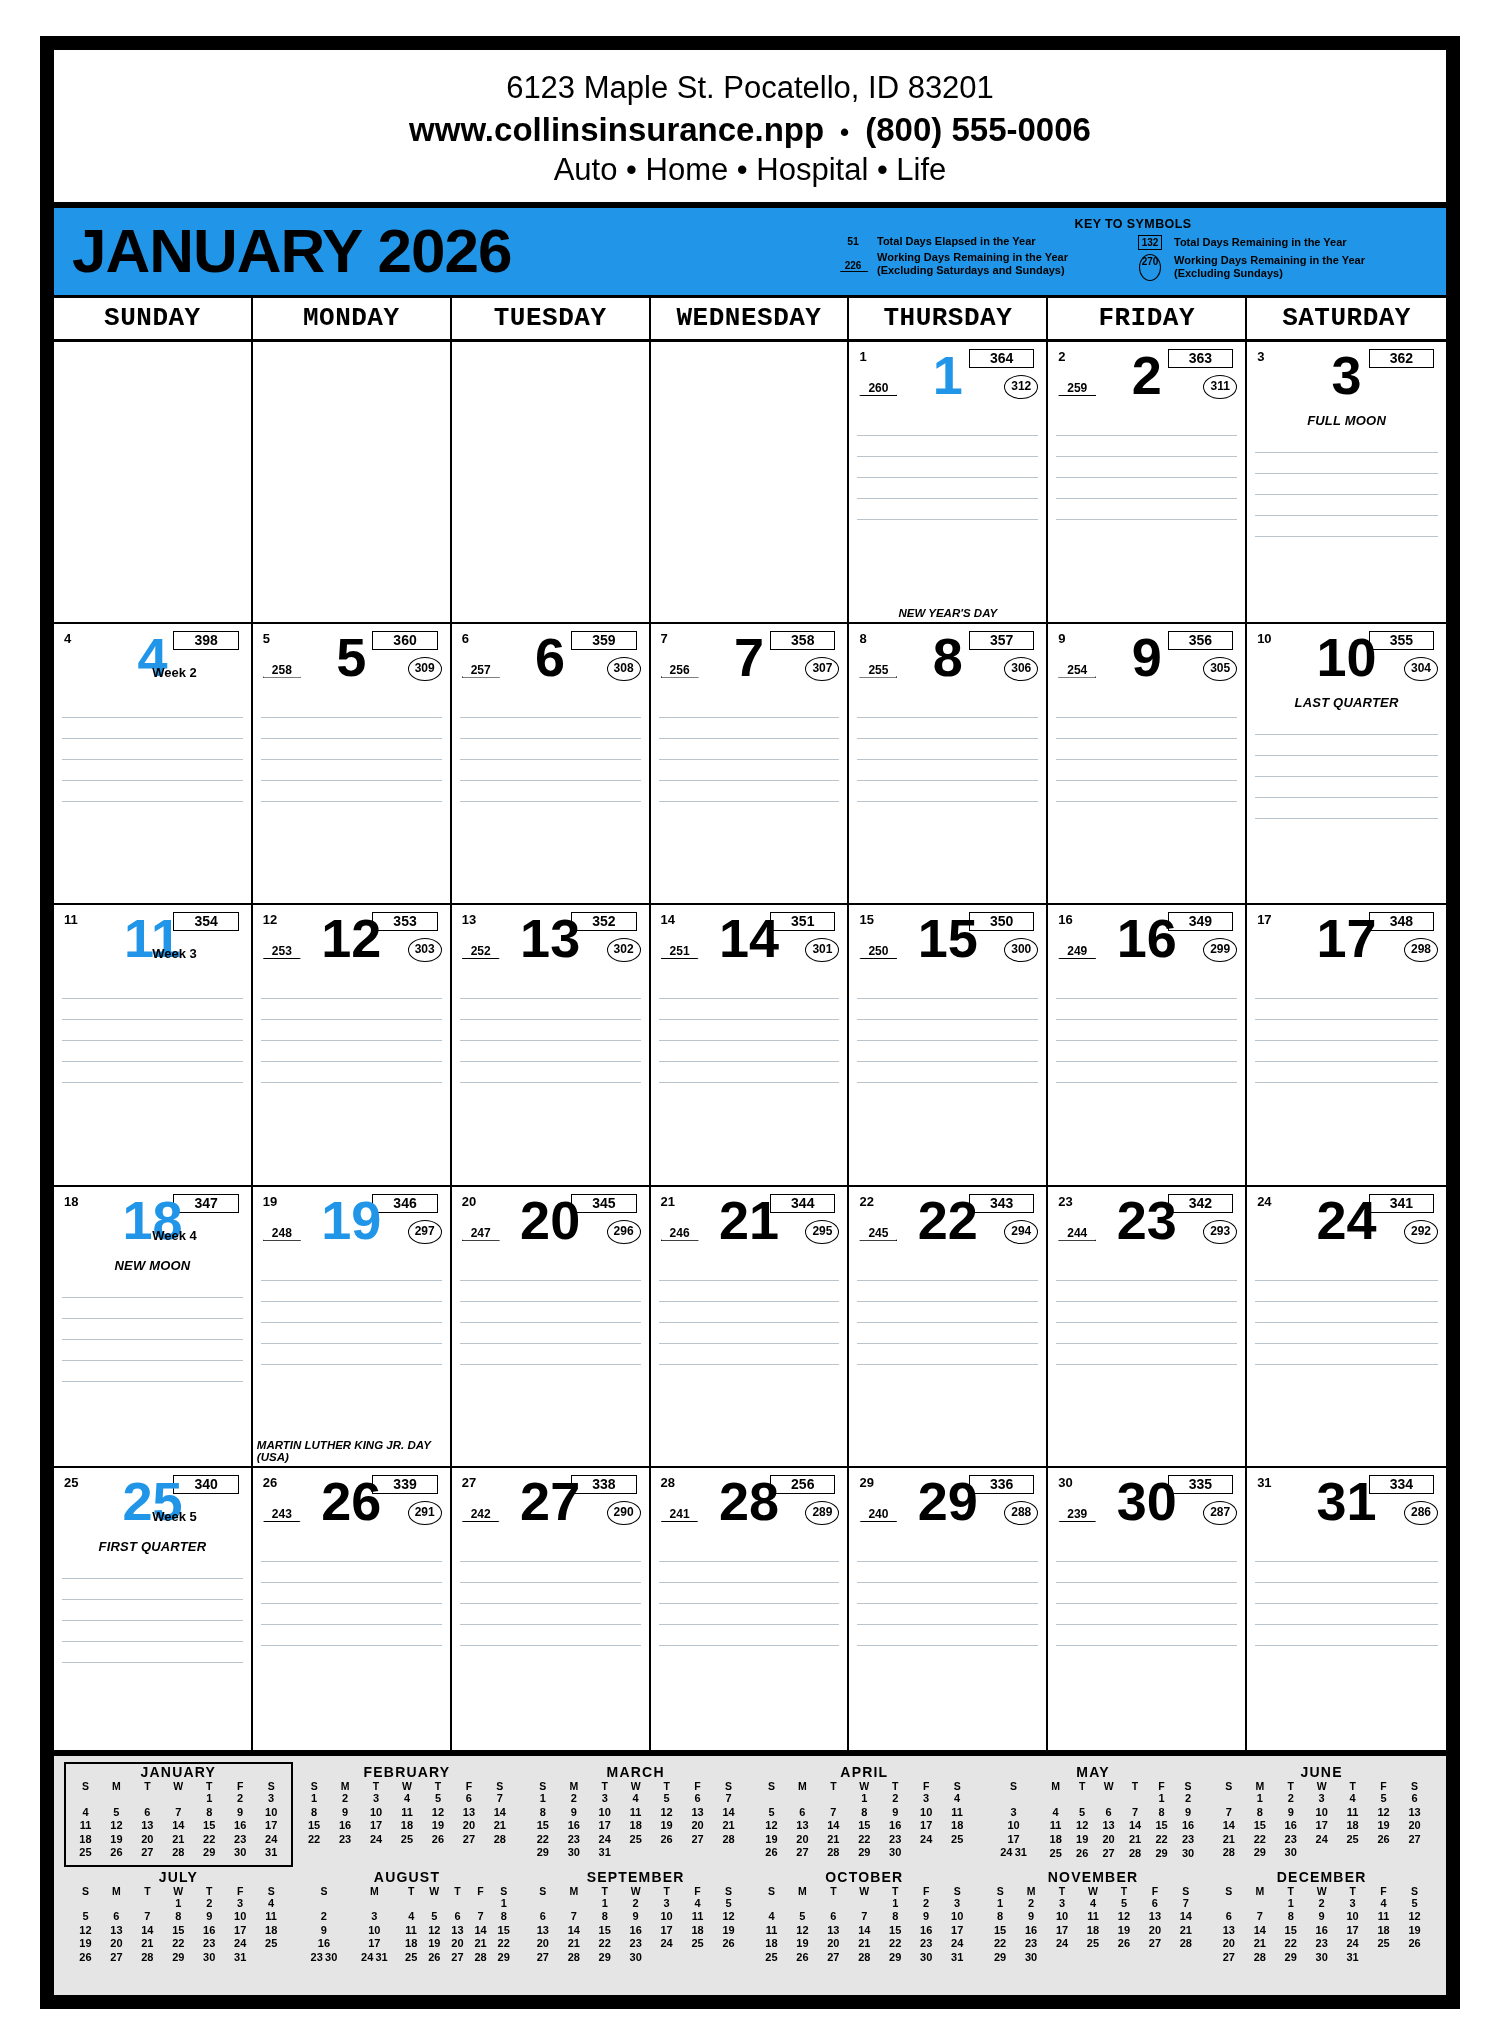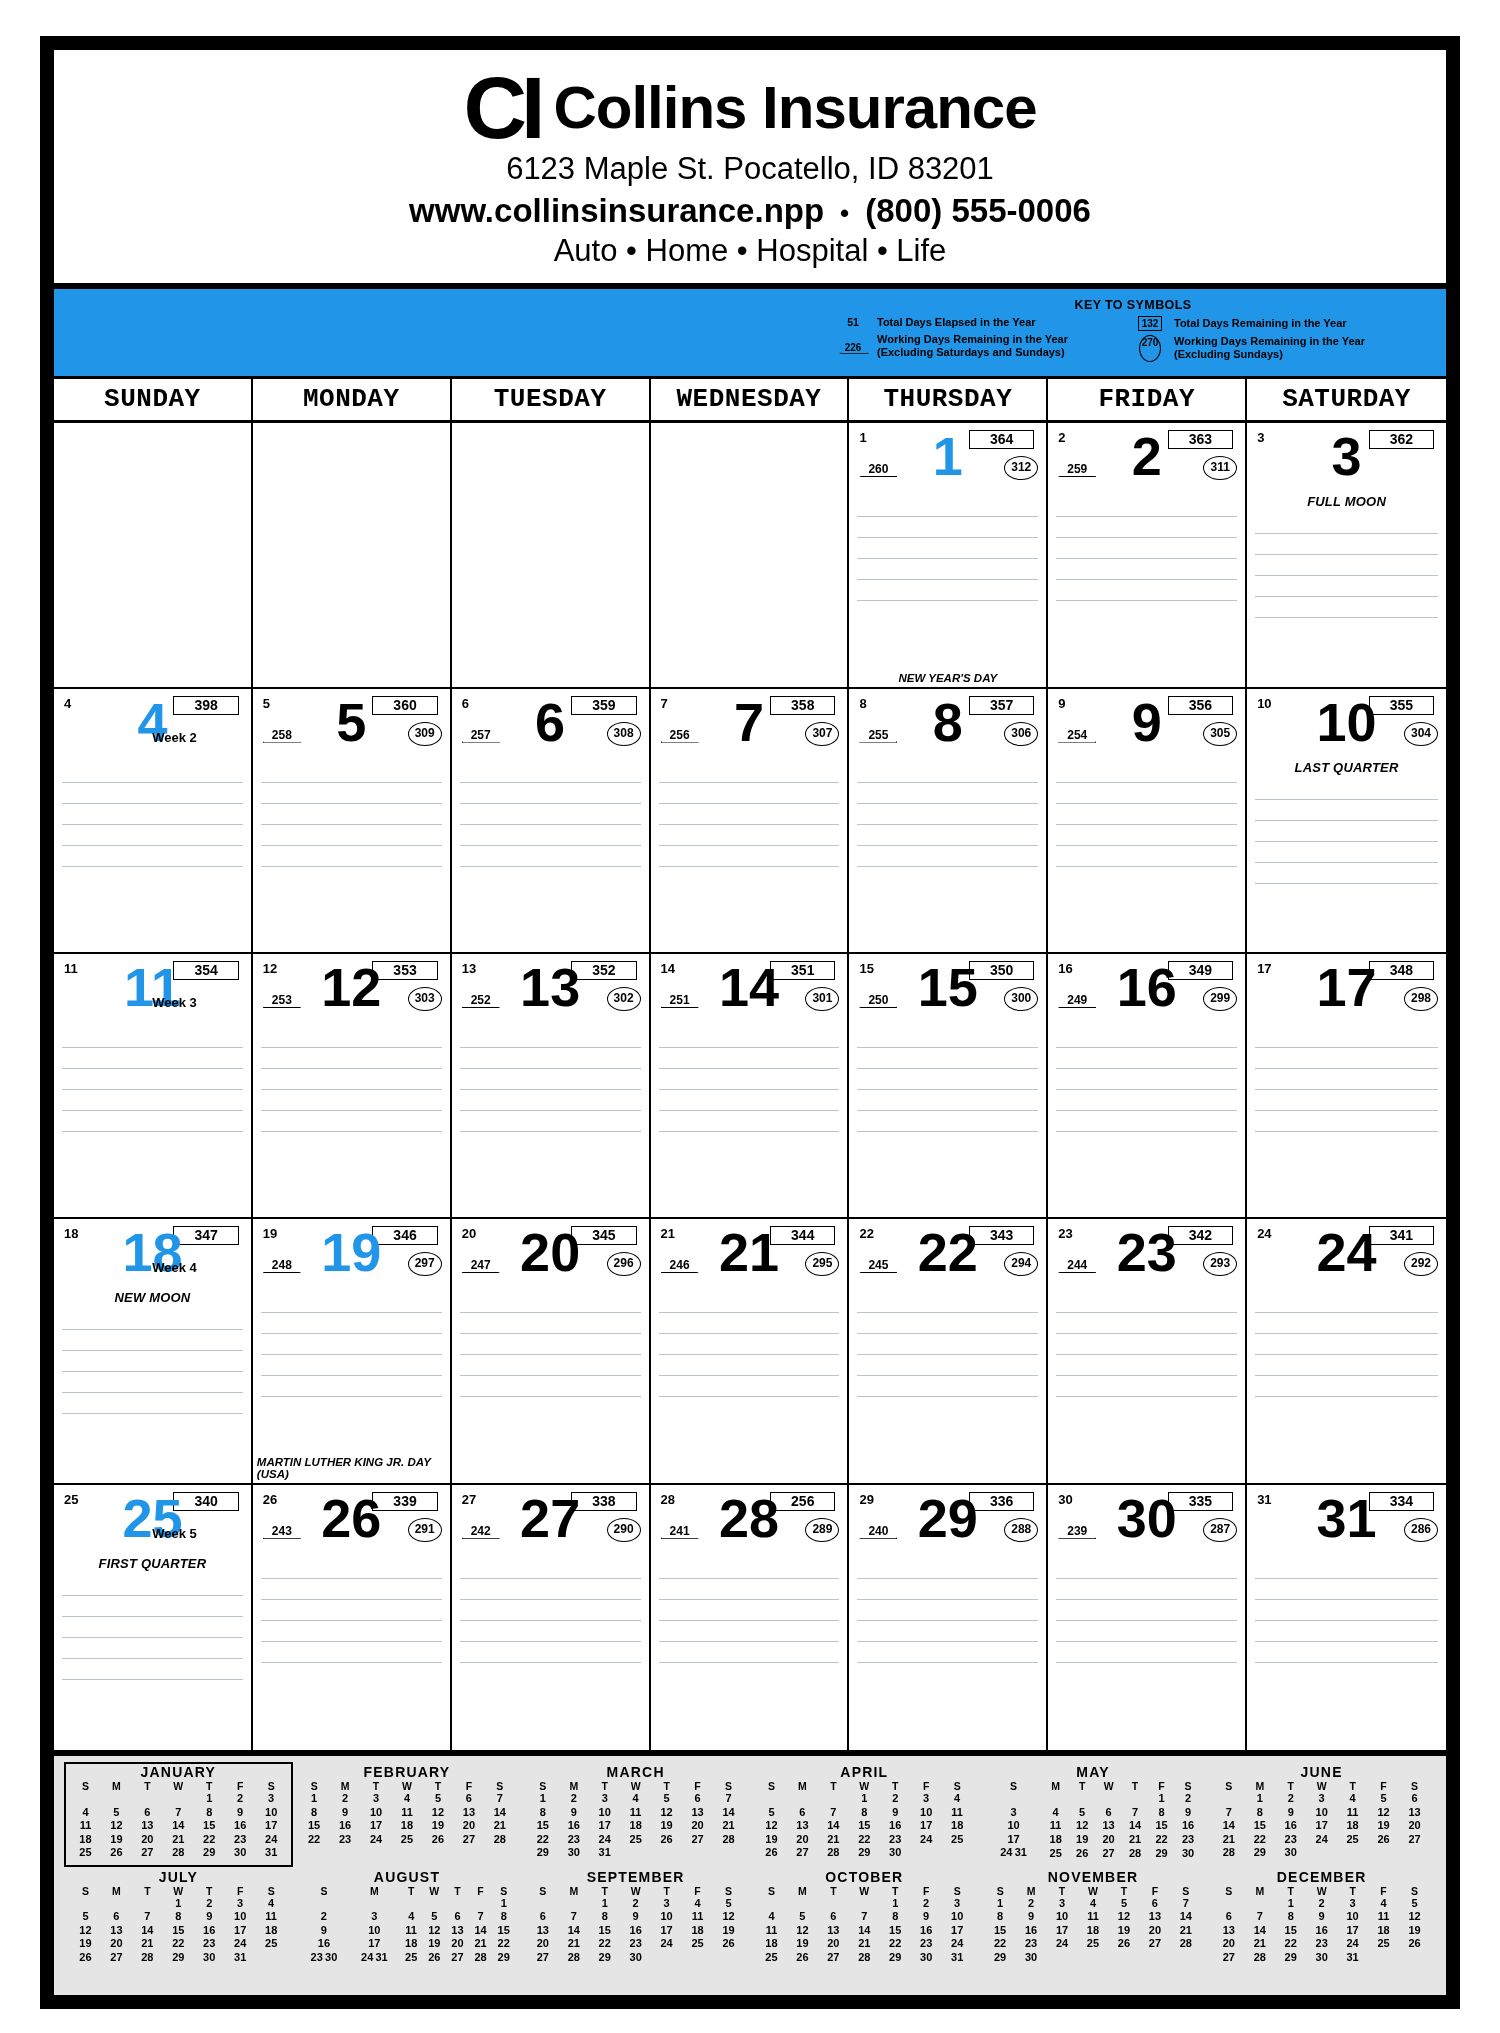--- a/index.html
+++ b/index.html
@@ -209,32 +209,29 @@
     font-weight:bold;
   }
 </style>
 </head>
 <body>
 
 <div class="page">
   <div class="calendar">
 
     <div class="adhead">
-      <div class="logo-row">
-        <span class="logo-mark">CI</span>
-        <span class="company">Collins Insurance</span>
-      </div>
       <div class="address">6123 Maple St. Pocatello, ID 83201</div>
       <div class="contact">
         <span>www.collinsinsurance.npp</span><span class="sep">•</span><span>(800) 555-0006</span>
       </div>
       <div class="services">Auto • Home • Hospital • Life</div>
     </div>
 
     <div class="monthbar">
+      <div class="month-title">JANUARY 2026</div>
       <div class="keybox">
         <div class="ktitle">KEY TO SYMBOLS</div>
         <div class="krows">
           <div class="kcol">
             <div class="krow">
               <span class="ksym">51</span>
               <span class="ktxt">Total Days Elapsed in the Year</span>
             </div>
             <div class="krow">
               <span class="ksym"><span class="tri"><span>226</span></span></span>

